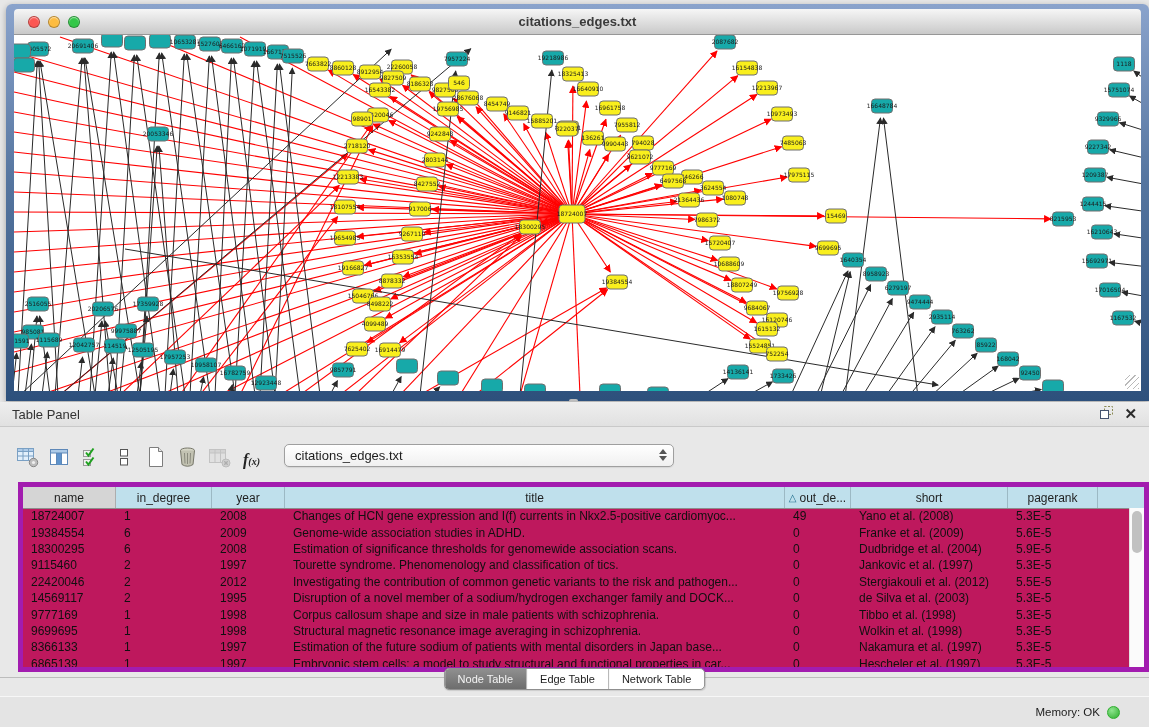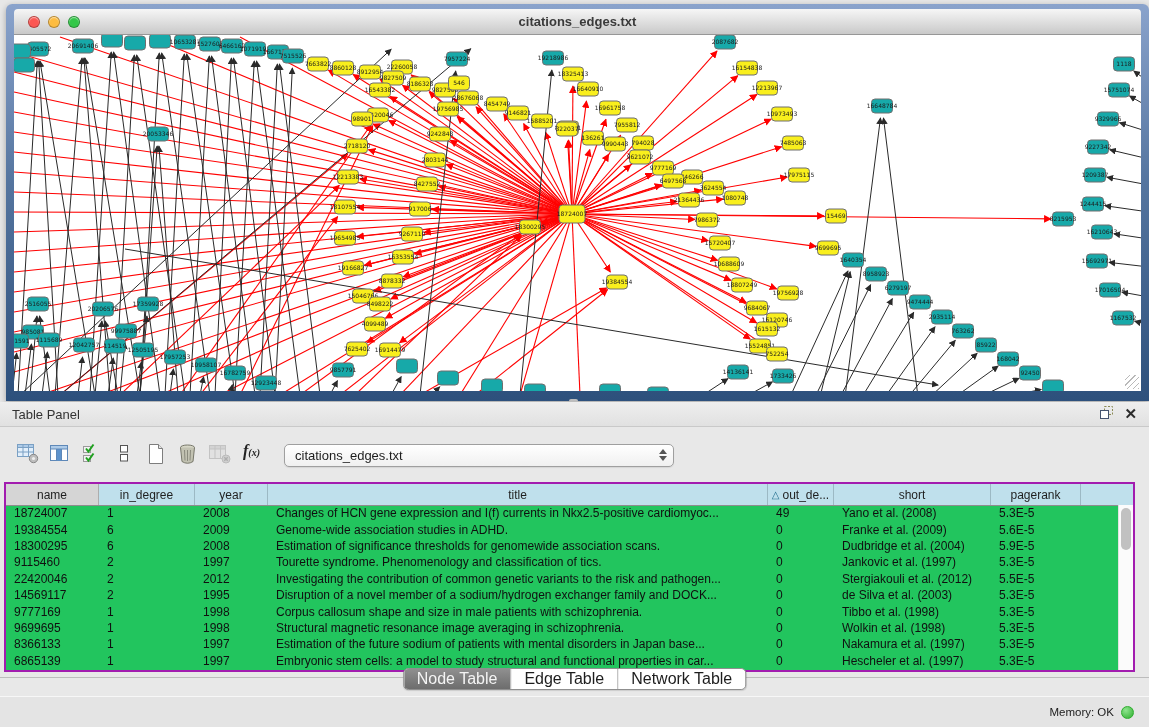--- a/index.html
+++ b/index.html
@@ -39,63 +39,63 @@
     background:#bdbdbd;border-radius:2px}
 
   
   .table-panel{position:absolute;left:0;top:402px;width:1149px;height:294px;background:#e8e8e8}
   .tp-header{height:25px;background:linear-gradient(#eeeeee,#e1e1e1);border-bottom:1px solid #c9c9c9;
     display:flex;align-items:center;padding:0 12px;font-size:13px;color:#333;box-sizing:border-box}
   .tp-icons{margin-left:auto;display:flex;align-items:center;gap:10px}
   .close-x{font-size:15px;font-weight:bold;color:#2b2b2b;line-height:14px;cursor:default}
 
   .toolbar{position:absolute;left:14px;top:36px;height:34px;display:flex;align-items:center;gap:5px}
-  .tbtn{width:27px;height:27px;display:flex;align-items:flex-start;justify-content:center;border-radius:4px}
+  .tbtn{width:27px;height:27px;display:flex;align-items:flex-end;justify-content:center;border-radius:4px}
   .tbtn.disabled{opacity:.55}
   .fx{font-family:"Liberation Serif",serif;font-style:italic;font-weight:bold;font-size:16px;color:#222}
   .fx small{font-size:10px;font-weight:bold}
   .combo{
     margin-left:14px;width:390px;height:23px;border:1px solid #9f9f9f;border-radius:5px;
     background:linear-gradient(#ffffff,#f0f0f0);display:flex;align-items:center;
     padding:0 6px 0 10px;box-sizing:border-box;font-size:13px;color:#1d1d1d;
     box-shadow:0 1px 1px rgba(0,0,0,.08);
   }
   .spinner{margin-left:auto;display:flex;flex-direction:column;gap:2px}
   .spinner i{width:0;height:0;border-left:4px solid transparent;border-right:4px solid transparent;display:block}
   .spin-up{border-bottom:5px solid #555}
   .spin-down{border-top:5px solid #555}
 
-  .table-wrap{position:absolute;left:4px;top:80px;width:1131px;height:190px;
-    background:#22c55e;border:2px solid #a21caf;box-sizing:border-box;overflow:hidden}
+  .table-wrap{position:absolute;left:18px;top:80px;width:1131px;height:190px;
+    background:#be185d;border:5px solid #a21caf;box-sizing:border-box;overflow:hidden}
   .thead{display:flex;height:21px;border-bottom:1px solid #8d8d8d;background:#bfe0ec}
   .hcell{box-sizing:border-box;border-right:1px solid #9cb9c4;display:flex;align-items:center;justify-content:center;
     font-size:12px;color:#1f1f1f;background:#bfe0ec;white-space:nowrap;overflow:hidden;flex-shrink:0}
   .hcell.selected{background:#d5d5d5;border-right-color:#adadad}
   .hcell .tri{color:#25708f;font-size:10px;margin-right:3px}
   .cfill{flex:1;border-right:none}
   .c0{width:93px}.c1{width:96px}.c2{width:73px}.c3{width:500px}.c4{width:66px}.c5{width:157px}.c6{width:90px}
   .tbody{position:absolute;top:21px;left:0;right:15px;bottom:0;overflow:hidden}
   .trow{display:flex;height:16.4px;align-items:center}
   .tcell{box-sizing:border-box;padding-left:8px;font-size:12px;color:#101010;
     white-space:nowrap;overflow:hidden;flex-shrink:0}
   .vscroll{position:absolute;top:21px;right:0;bottom:0;width:15px;background:#fbfbfb;border-left:1px solid #e2e2e2;box-sizing:border-box}
   .vthumb{position:absolute;top:3px;left:2px;width:10px;height:42px;border-radius:5px;background:#c1c1c1}
 
   .tabline{position:absolute;left:0;right:0;top:275px;border-top:1px solid #bcbcbc}
   .tabs{position:absolute;left:50%;top:266px;transform:translateX(-50%);
     display:flex;border:1px solid #8f8f8f;border-radius:5px;overflow:hidden;background:#fff;height:20px;
     box-shadow:0 1px 1px rgba(0,0,0,.12)}
-  .tab{padding:0 13px;font-size:16px;display:flex;align-items:center;color:#1d1d1d;border-left:1px solid #b3b3b3;white-space:nowrap}
+  .tab{padding:0 13px;font-size:11px;display:flex;align-items:center;color:#1d1d1d;border-left:1px solid #b3b3b3;white-space:nowrap}
   .tab:first-child{border-left:none}
   .tab.sel{background:linear-gradient(#8f8f8f,#6d6d6d);color:#f4f4f4}
 
   
   .statusbar{position:absolute;left:0;bottom:0;width:1149px;height:31px;background:#e4e4e4;
     border-top:1px solid #f7f7f7;display:flex;align-items:center;justify-content:flex-end;
-    padding-right:15px;box-sizing:border-box;gap:7px}
+    padding-right:29px;box-sizing:border-box;gap:7px}
   .mem-label{font-size:11.5px;color:#1c1c1c}
   .mem-dot{width:13px;height:13px;border-radius:50%;border:1px solid #1f8a1f;box-sizing:border-box;
     background:radial-gradient(circle at 35% 30%,#8fe58f,#2eae2e)}
 </style>
 </head>
 <body>
 
 <div class="net-window">
   <div class="titlebar">
     <div class="lights">

